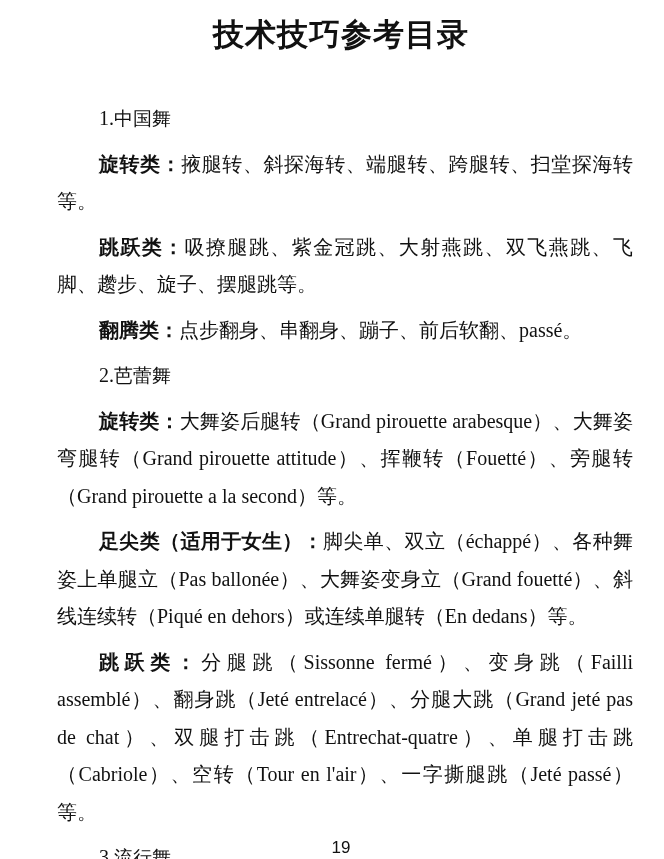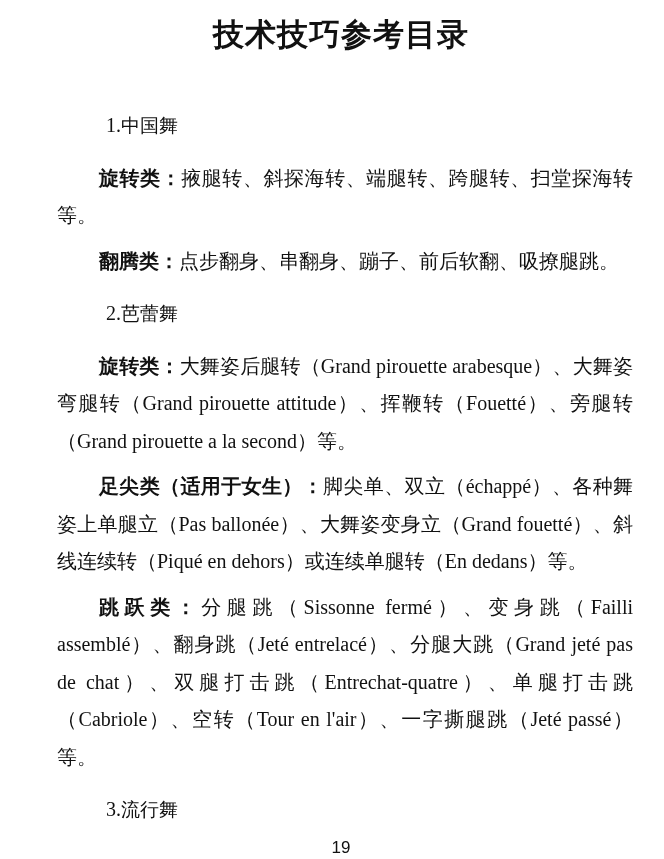--- a/index.html
+++ b/index.html
@@ -42,21 +42,21 @@
       width: 592px;
       font-size: 20px;
       line-height: 37.5px;
       text-align: justify;
     }
     .para {
       margin: 8px;
       text-indent: 42px;
     }
     .heading {
-      margin: 15px;
+      margin: 8px;
       text-indent: 42px;
       font-family: "DejaVu Sans", sans-serif;
       font-size: 19px;
     }
     .heading .num {
       font-family: "Liberation Serif", serif;
       font-size: 20px;
     }
     .label {
       font-weight: bold;
@@ -81,22 +81,23 @@
 <div class="page">
 
   <div class="title">技术技巧参考目录</div>
 
   <div class="content">
 
     <p class="heading"><span class="num">1.</span><span>中国舞</span></p>
 
     <p class="para"><span class="label">旋转类：</span><span>掖腿转、斜探海转、端腿转、跨腿转、扫堂探海转等。</span></p>
 
+    <p class="para"><span class="label">跳跃类：</span><span>吸撩腿跳、紫金冠跳、大射燕跳、双飞燕跳、飞脚、趱步、旋子、摆腿跳等。</span></p>
 
-    <p class="para"><span class="label">翻腾类：</span><span>点步翻身、串翻身、蹦子、前后软翻、吸撩腿跳。</span></p>
+    <p class="para"><span class="label">翻腾类：</span><span>点步翻身、串翻身、蹦子、前后软翻、passé。</span></p>
 
     <p class="heading"><span class="num">2.</span><span>芭蕾舞</span></p>
 
     <p class="para"><span class="label">旋转类：</span><span class="latin">大舞姿后腿转（Grand pirouette arabesque）、大舞姿弯腿转（Grand pirouette attitude）、挥鞭转（Fouetté）、旁腿转（Grand pirouette a la second）等。</span></p>
 
     <p class="para"><span class="label">足尖类（适用于女生）：</span><span class="latin">脚尖单、双立（échappé）、各种舞姿上单腿立（Pas ballonée）、大舞姿变身立（Grand fouetté）、斜线连续转（Piqué en dehors）或连续单腿转（En dedans）等。</span></p>
 
     <p class="para"><span class="label">跳跃类：</span><span class="latin">分腿跳（Sissonne fermé）、变身跳（Failli assemblé）、翻身跳（Jeté entrelacé）、分腿大跳（Grand jeté pas de chat）、双腿打击跳（Entrechat-quatre）、单腿打击跳（Cabriole）、空转（Tour en l'air）、一字撕腿跳（Jeté passé）等。</span></p>
 
     <p class="heading"><span class="num">3.</span><span>流行舞</span></p>

